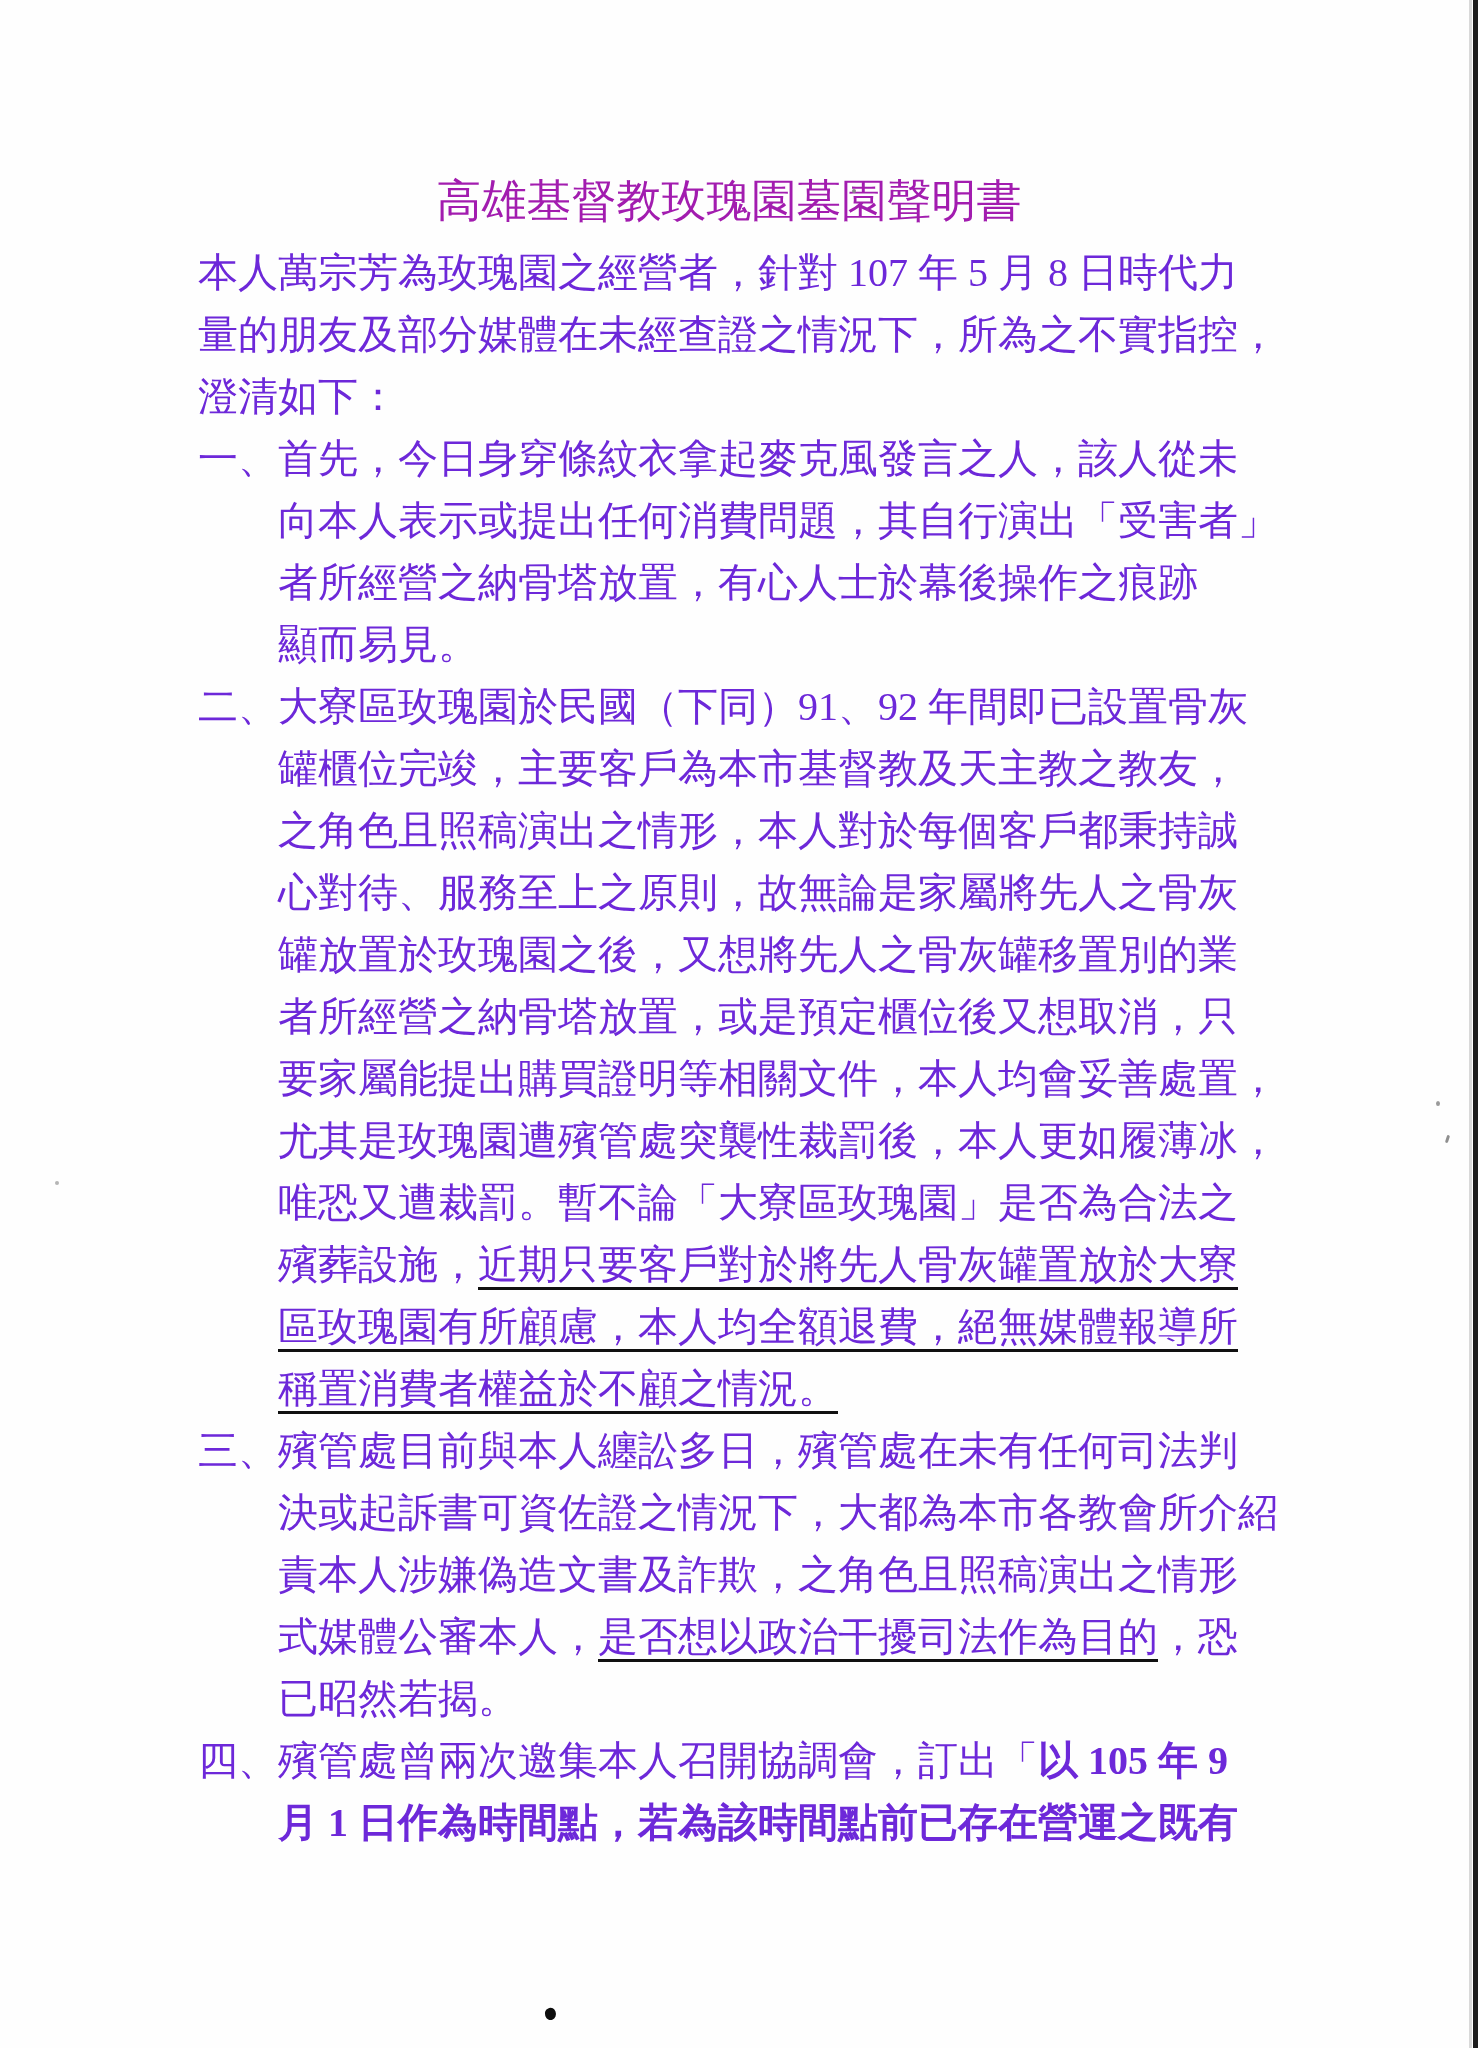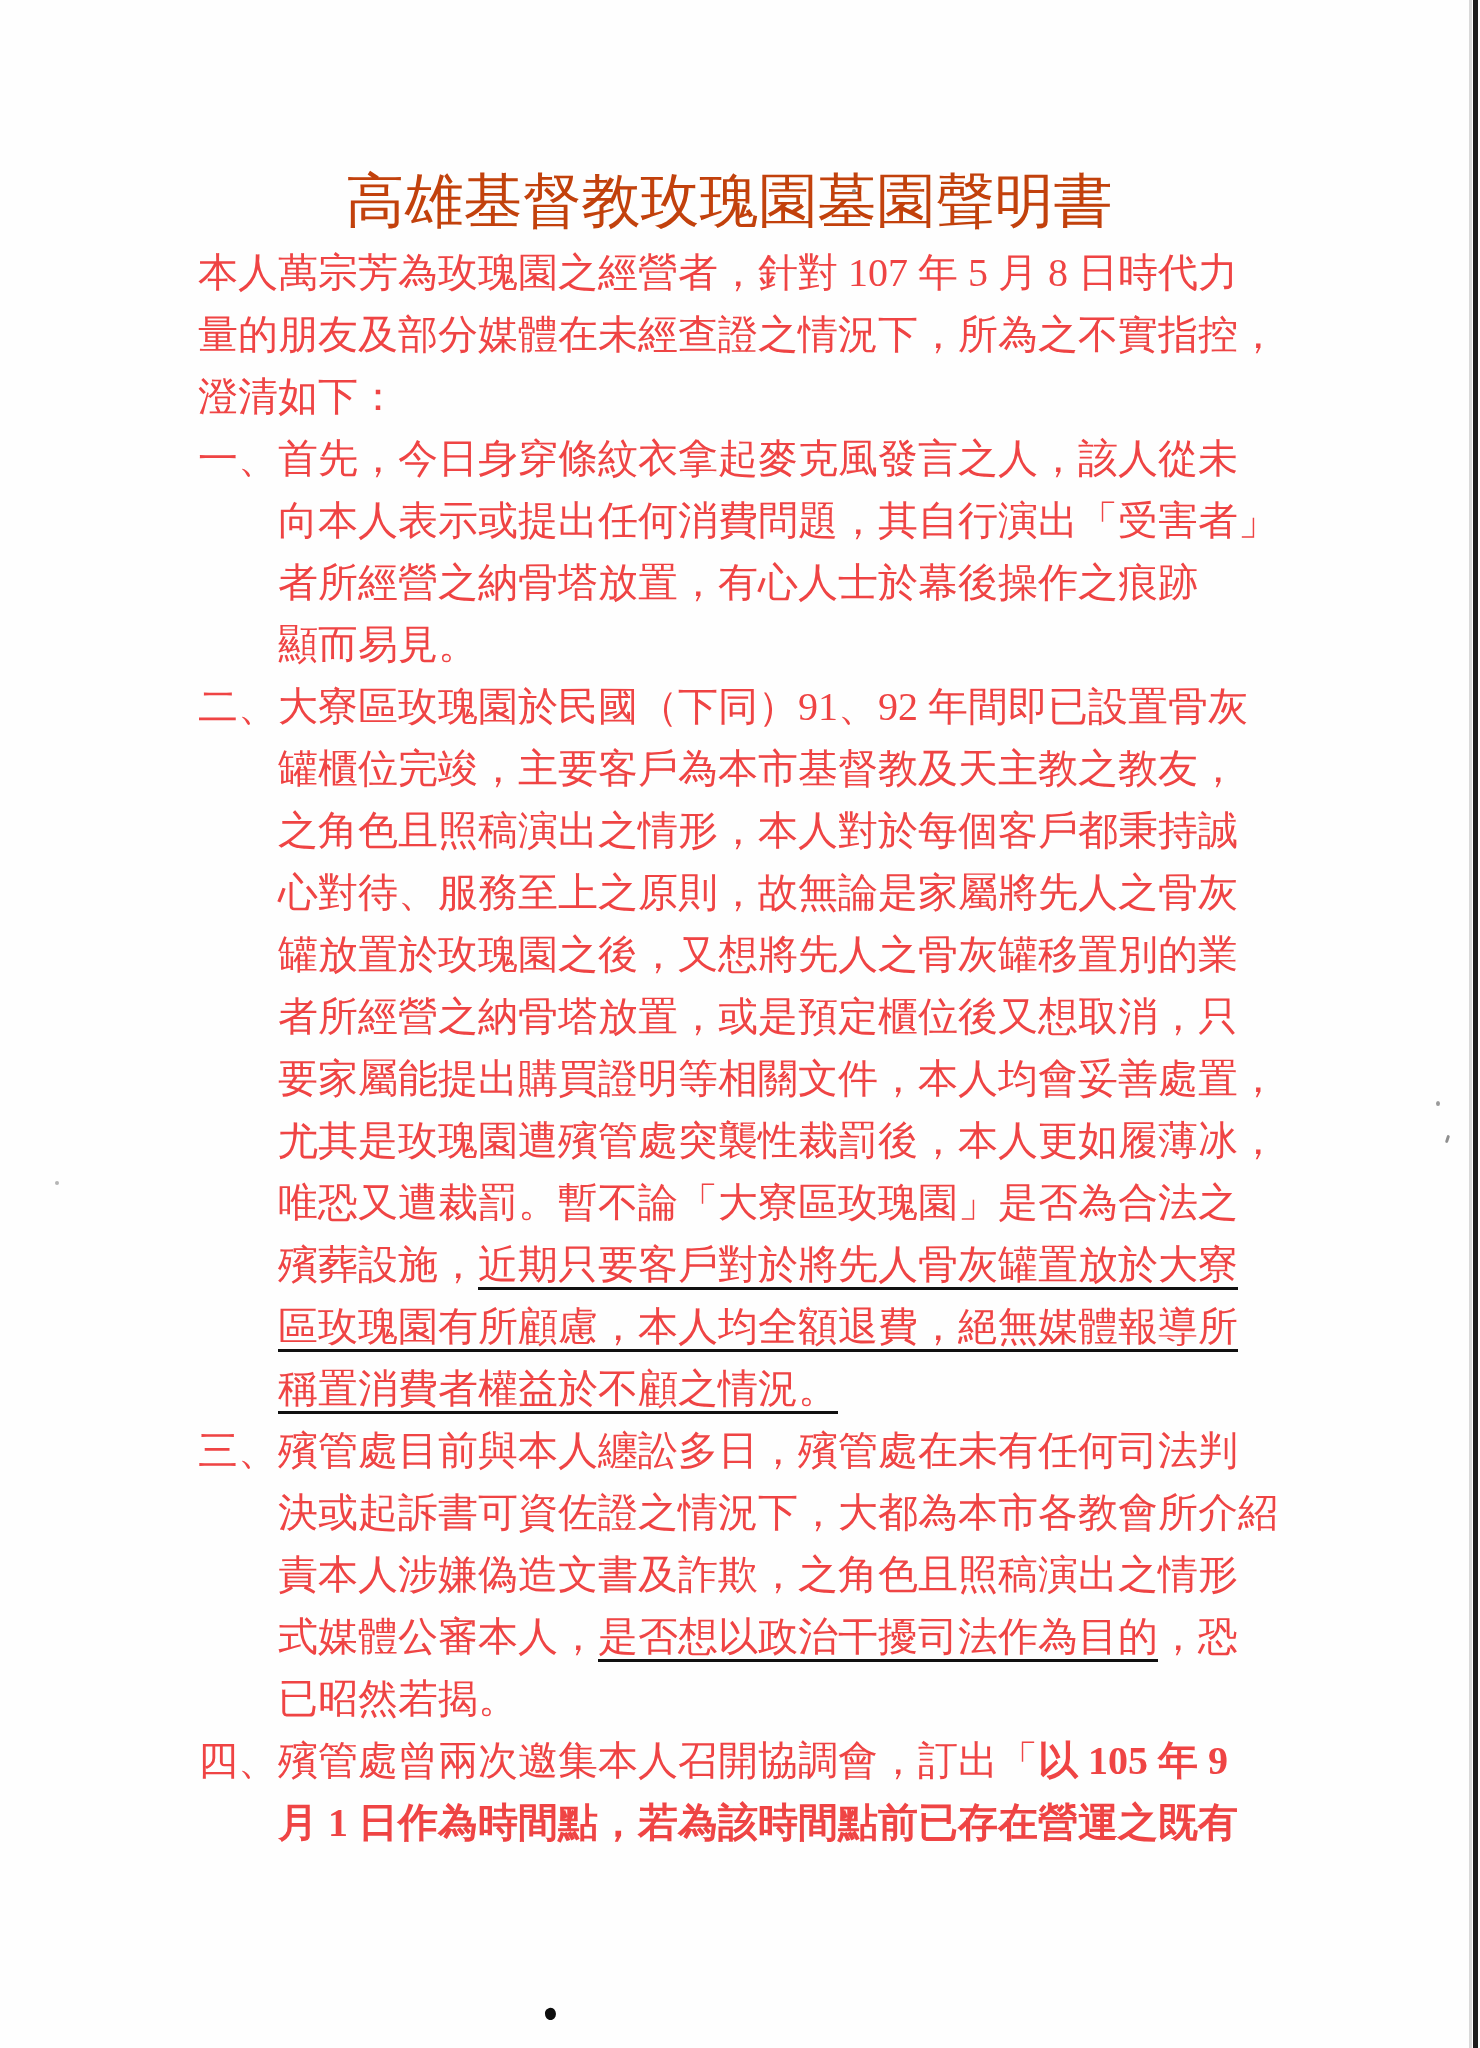--- a/index.html
+++ b/index.html
@@ -16,34 +16,34 @@
     color: #141414;
   }
   .doc {
     position: absolute;
     left: 198px;
     top: 172px;
     width: 1062px;
   }
   .doc-title {
     text-align: center;
-    font-size: 59px;
+    font-size: 45px;
     line-height: 58px;
     height: 58px;
     margin-bottom: 12px;
     letter-spacing: 0px;
-    color: #c2410c;
+    color: #a21caf;
     white-space: pre;
   }
   .line {
     font-size: 40px;
     line-height: 62px;
     height: 62px;
     white-space: pre;
-    color: #ef4444;
+    color: #6d28d9;
   }
   .line.cont { padding-left: 80px; }
   .line span { display: inline; }
   .b  { font-weight: 700; }
   .bu {
     font-weight: 400;
     text-decoration-line: underline;
     text-decoration-thickness: 3px;
     text-decoration-color: #111;
     text-underline-offset: 9px;

